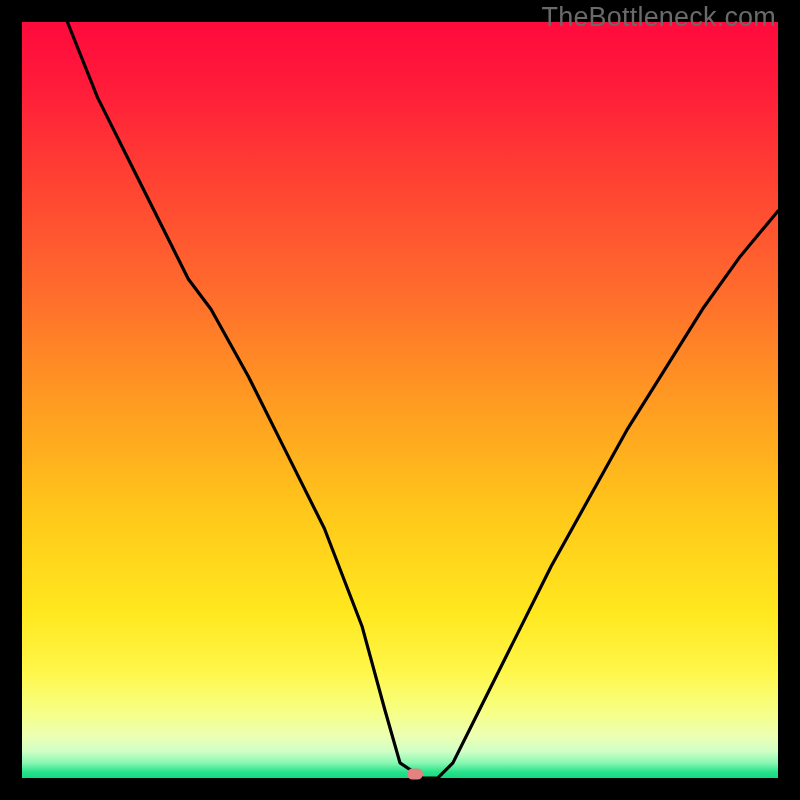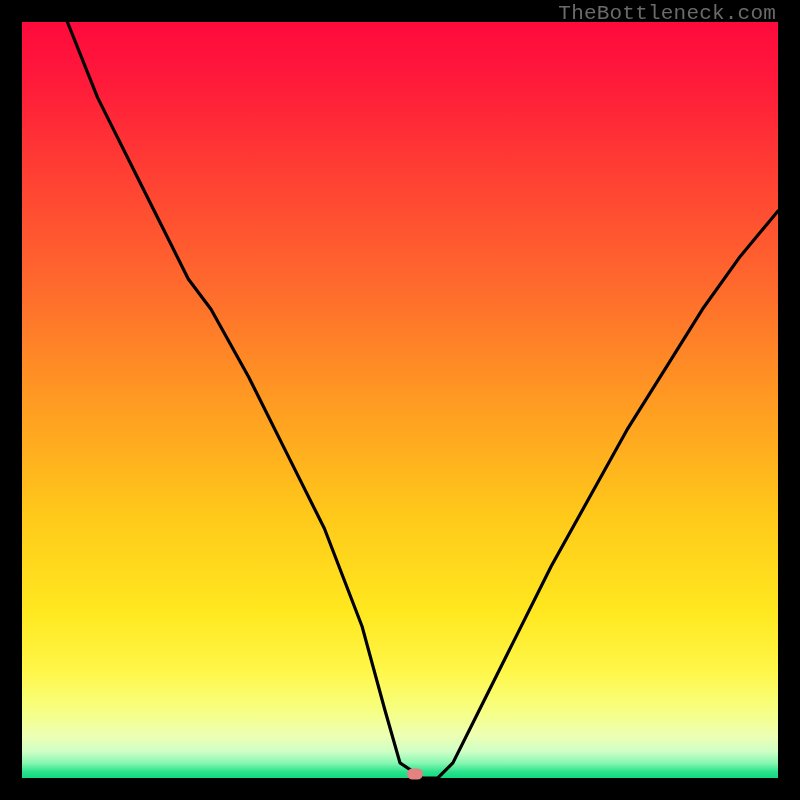--- a/index.html
+++ b/index.html
@@ -24,24 +24,23 @@
     left: 0;
     top: 0;
     width: 756px;
     height: 756px;
   }
   .watermark {
     position: absolute;
     top: 2px;
     right: 24px;
     color: #6a6a6a;
-    font-size: 21px;
+    font-size: 27px;
     font-weight: 500;
     letter-spacing: 0.2px;
-    font-family: Liberation Mono, monospace;
   }
   .marker {
     position: absolute;
     width: 16px;
     height: 11px;
     background: #e48181;
     border-radius: 6px;
     transform: translate(-50%, -50%);
   }
 </style>

